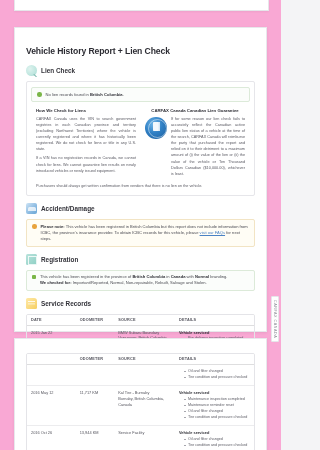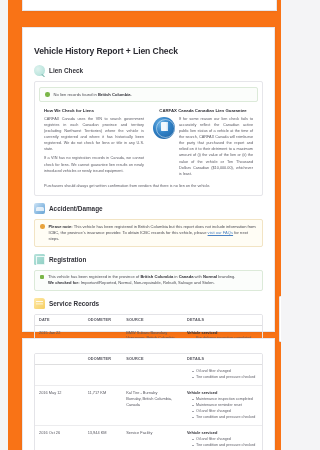--- a/index.html
+++ b/index.html
@@ -2,21 +2,21 @@
 <html><head>
 <meta charset="utf-8">
 <style>
   html,body{margin:0;padding:0;}
   body{
     width:281px;height:450px;overflow:hidden;
     background:#f4f4f6;
     font-family:"Liberation Sans", sans-serif;
     -webkit-font-smoothing:antialiased;
   }
-  .viewer{position:relative;width:281px;height:450px;background:#f97316;overflow:hidden;margin-left:8px;}
+  .viewer{position:relative;width:281px;height:450px;background:#f9a8d4;overflow:hidden;}
 
   
   .page-top-sliver{
     position:absolute;left:14px;top:0;width:253px;height:10px;
     background:#ffffff;border:1px solid #e6e6ea;border-top:none;
     box-shadow:0 1px 2px rgba(0,0,0,0.05);
   }
 
   .page{
     position:absolute;left:14px;width:253px;background:#ffffff;

